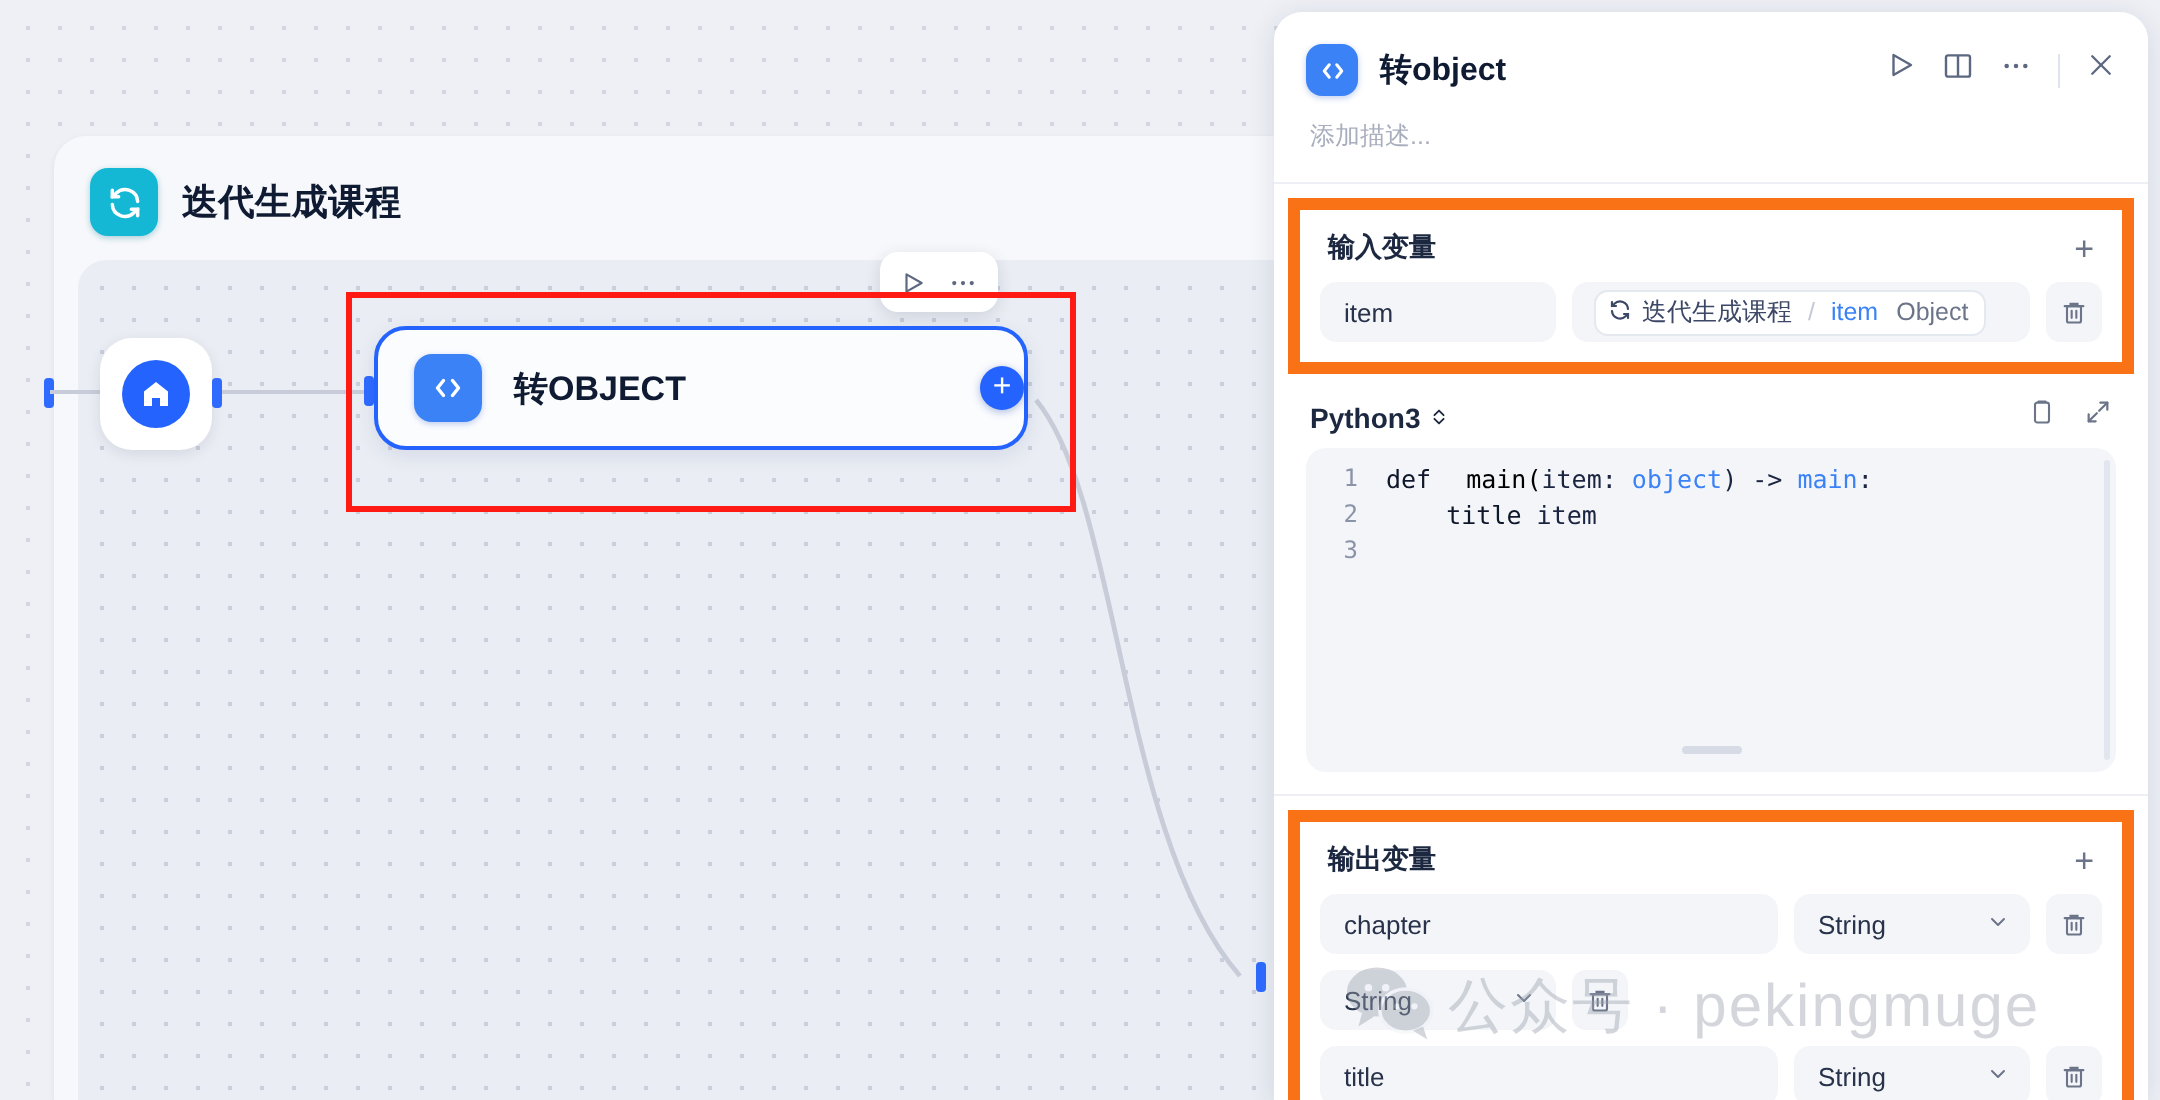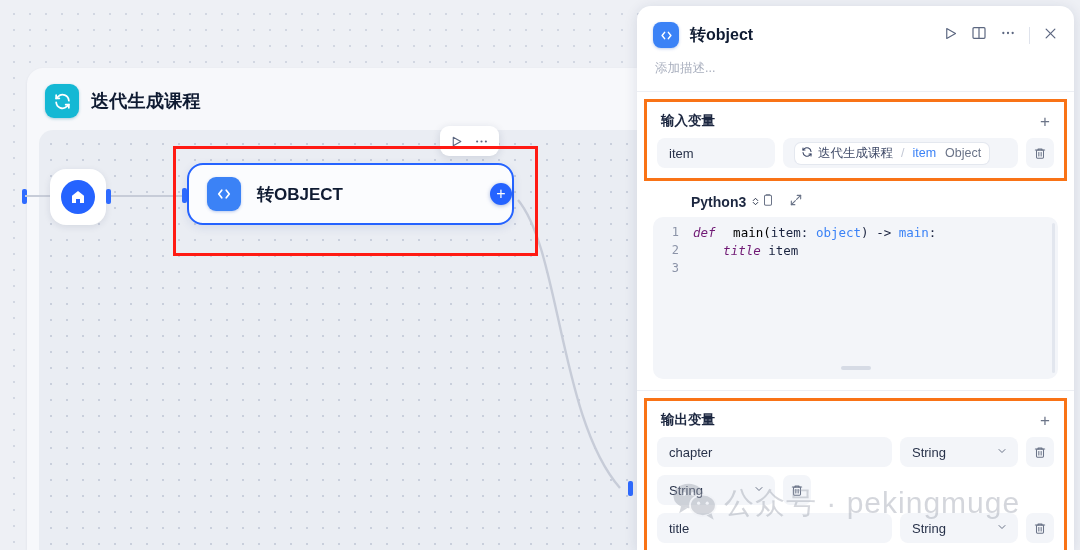--- a/index.html
+++ b/index.html
@@ -139,21 +139,21 @@
   .ph-actions { display: flex; align-items: center; gap: 13px; color: #5c6780; }
   .ph-divider { width: 1px; height: 17px; background: #dfe3ec; }
 
   .panel-desc {
     padding: 12px 18px 14px 18px;
     font-size: 12.5px; color: #a8aebd;
   }
   .panel-hr { height: 1px; background: #edeff4; }
 
   
-  .block-red { border: 3px solid #f97316; }
+  .block-red { border: 6px solid #f97316; }
   .sec-input {
     margin: 7px 7px 0 7px;
     padding: 8px 10px 10px 10px;
     background: #fff;
   }
   .sec-head {
     display: flex; align-items: center; justify-content: space-between;
     padding: 2px 4px 8px 4px;
   }
   .sec-title { font-size: 13.5px; font-weight: bold; color: #1c2740; }
@@ -179,35 +179,34 @@
   .ref-type { font-size: 12.5px; color: #6b7488; margin-left: 4px; }
   .icon-btn {
     width: 28px; height: 30px; border-radius: 7px;
     display: flex; align-items: center; justify-content: center;
     background: #f3f5f9; color: #6b7488;
   }
 
   
   .code-sec { padding: 10px 16px 0 16px; }
   .code-top {
-    display: flex; align-items: center; justify-content: flex-start;
+    display: flex; align-items: center; justify-content: space-between;
     padding: 2px 2px 6px 2px;
-    margin-left: 36px;
   }
   .code-lang { font-size: 14px; font-weight: bold; color: #1c2740; display: flex; align-items: center; gap: 4px; }
   .code-tools { display: flex; align-items: center; gap: 14px; color: #6b7488; }
   .code-box {
     background: #f3f5f9; border-radius: 10px;
     height: 162px; padding: 6px 0 0 0; position: relative;
     font-family: "DejaVu Sans Mono", "Liberation Mono", monospace;
     font-size: 12.5px;
   }
   .code-line { display: flex; height: 18px; align-items: center; }
   .ln { width: 26px; text-align: right; color: #8b93a8; margin-right: 14px; font-size: 12px; }
-  .tok-kw { color: #701a75; font-style: italic; }
+  .tok-kw { color: #0f172a; }
   .tok-fn { color: #000000; margin-left: 10px; }
   .tok-arg { color: #1b2440; }
   .tok-type { color: #3b82f6; }
   .tok-op { color: #1b2440; }
   .grip {
     position: absolute; left: 50%; transform: translateX(-50%);
     bottom: 9px; width: 30px; height: 4px; border-radius: 3px; background: #d6dbe5;
   }
   .code-scroll {
     position: absolute; right: 3px; top: 6px; width: 3px; height: 150px;

